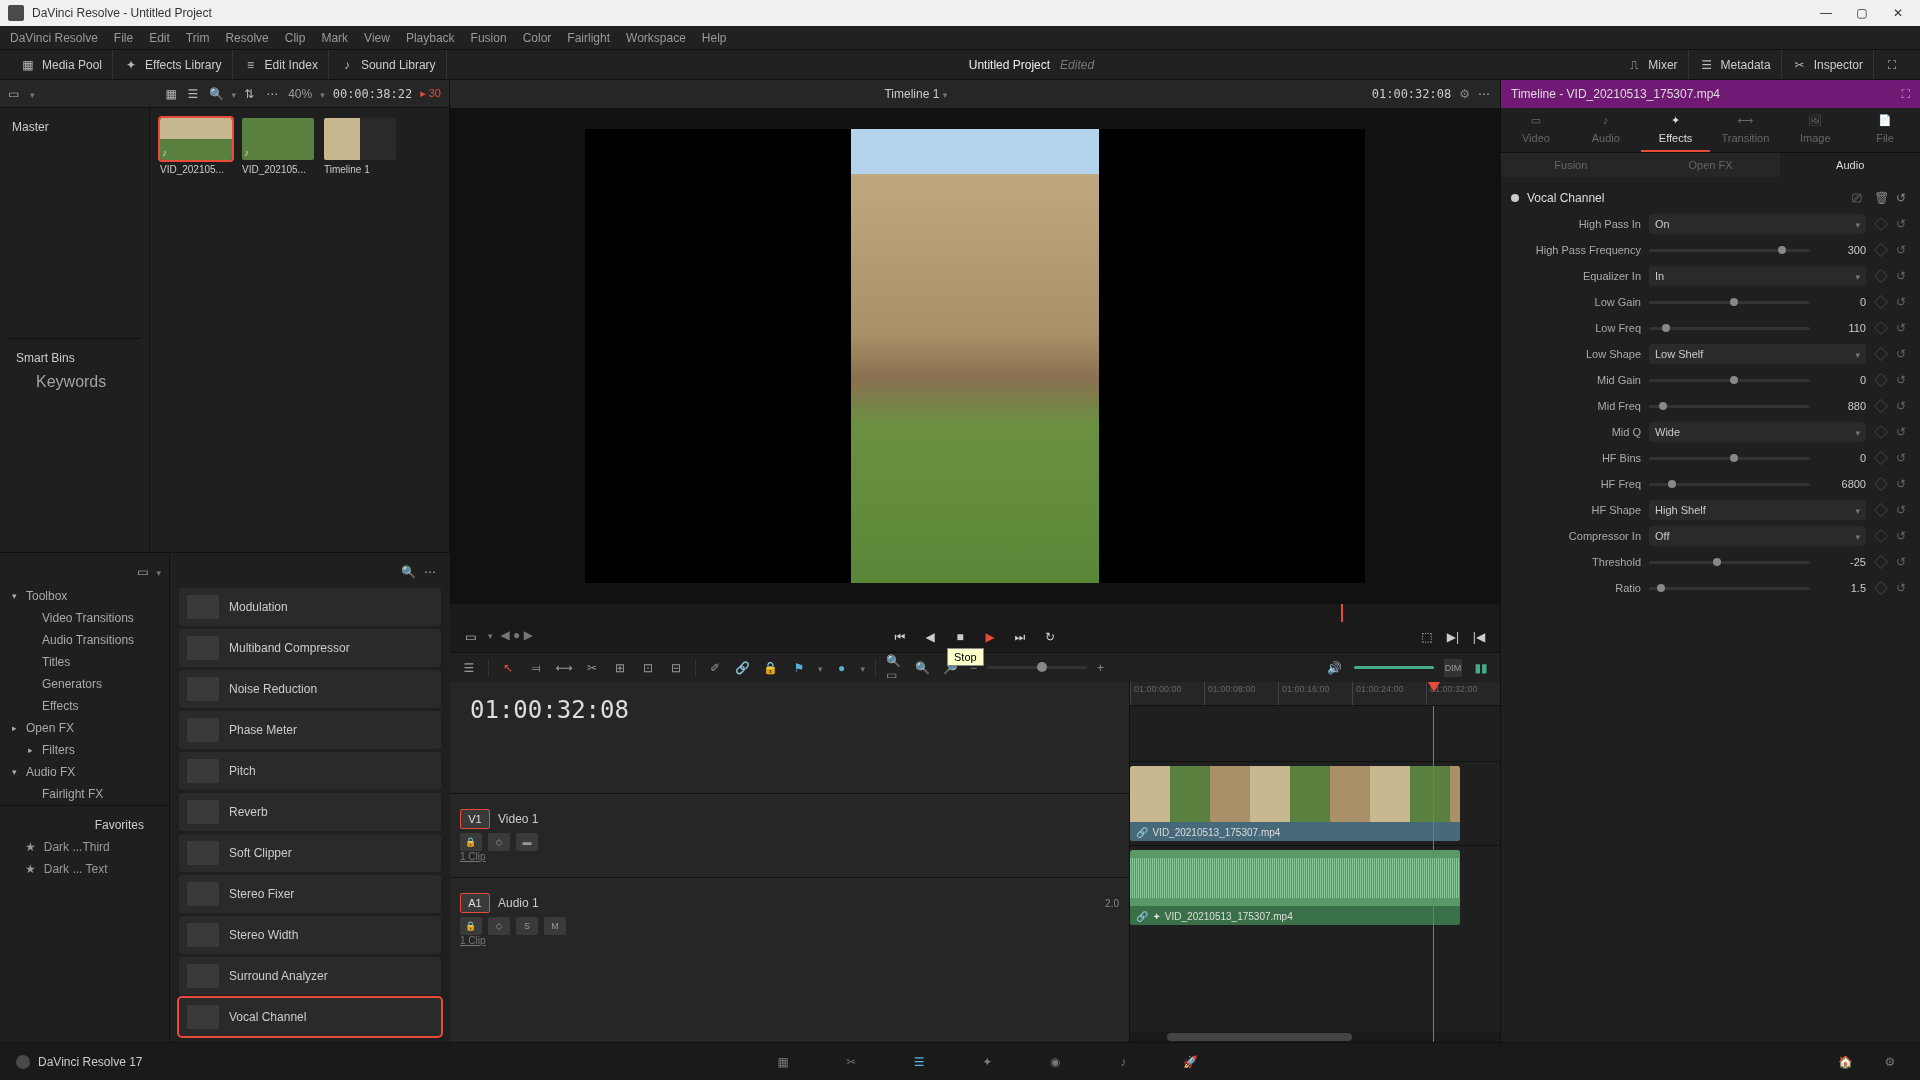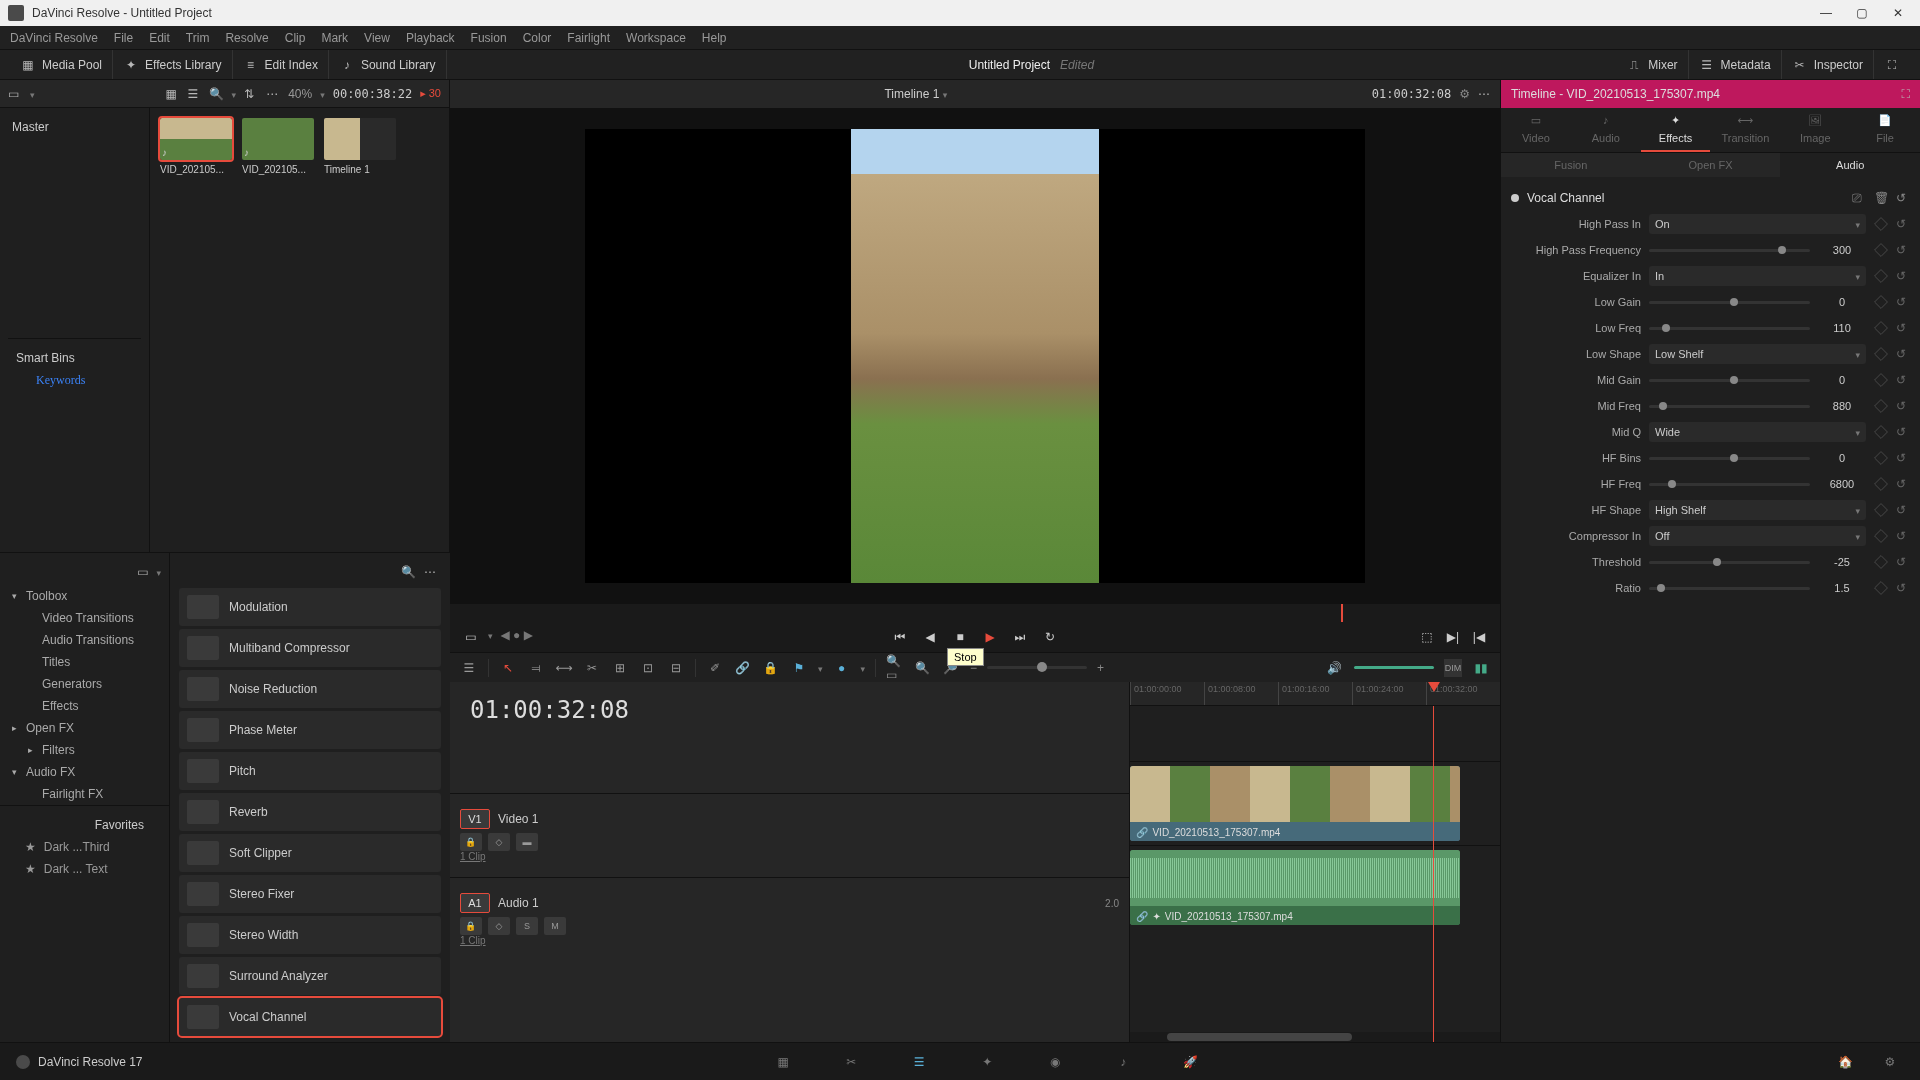--- a/index.html
+++ b/index.html
@@ -42,21 +42,21 @@
 .thumb.selected .thumb-img { outline: 2px solid #e64b3c; }
 .thumb-img .audio-badge { position: absolute; bottom: 2px; left: 2px; font-size: 10px; color: #ccc; }
 .thumb-label { font-size: 10px; color: #ccc; margin-top: 4px; text-overflow: ellipsis; overflow: hidden; white-space: nowrap; }
 .thumb-field { background: linear-gradient(#c8b88f 50%, #5a8040 50%); width: 100%; height: 100%; }
 .thumb-green { background: #5a8040; width: 100%; height: 100%; }
 .thumb-timeline { background: #2a2a2a; width: 100%; height: 100%; display: flex; }
 .thumb-timeline::before { content:""; width:50%; background:#c8b88f; }
 .thumb-timeline::after { content:""; width:50%; background:#2a2a2a; }
 .smart-bins { padding: 8px; border-top: 1px solid #111; }
 .smart-bins-title { color: #ccc; font-size: 12px; padding: 4px 0; }
-.smart-bins-item { color: #3b82f6; font-size: 12px; padding: 4px 20px; font-family: Liberation Serif, serif; }
+.smart-bins-item { color: #a3a3a3; font-size: 16px; padding: 4px 20px; }
 
 
 .fx-panel { background: #1f1f1f; border-top: 1px solid #111; display: flex; height: 490px; }
 .fx-tree { width: 170px; border-right: 1px solid #111; padding: 6px 0; overflow: hidden; }
 .fx-tree-item { padding: 4px 12px; font-size: 12px; color: #aaa; display: flex; align-items: center; gap: 6px; }
 .fx-tree-item.sub { padding-left: 28px; }
 .fx-tree-item .caret { width: 8px; font-size: 9px; }
 .fx-list { flex: 1; padding: 6px; overflow: hidden; position: relative; }
 .fx-list-header { height: 26px; display: flex; align-items: center; justify-content: flex-end; padding: 0 8px; gap: 8px; }
 .fx-item { height: 38px; background: #2a2a2a; margin: 3px; border-radius: 3px; display: flex; align-items: center; padding: 0 8px; gap: 10px; }
@@ -120,41 +120,41 @@
 .video-clip-label { height: 20px; background: #466a7a; display: flex; align-items: center; padding: 0 6px; gap: 4px; font-size: 10px; color: #ddd; }
 .audio-clip { position: absolute; top: 4px; bottom: 4px; left: 0; right: 40px; background: #4a8858; border-radius: 3px; overflow: hidden; }
 .audio-wave { height: 56px; background: #5a9868; position: relative; overflow: hidden; }
 .audio-wave::before { content:""; position:absolute; inset: 8px 0; background: repeating-linear-gradient(90deg, #88c898 0, #88c898 1px, transparent 1px, transparent 2px); }
 .audio-clip-label { height: 20px; background: #3a7048; display: flex; align-items: center; padding: 0 6px; gap: 4px; font-size: 10px; color: #ddd; }
 .tl-scroll { position: absolute; bottom: 0; left: 0; right: 0; height: 10px; background: #1a1a1a; }
 .tl-scroll-thumb { position: absolute; height: 8px; top: 1px; left: 10%; width: 50%; background: #444; border-radius: 4px; }
 
 
 .inspector-panel { width: 420px; background: #1f1f1f; border-left: 1px solid #111; display: flex; flex-direction: column; }
-.insp-header { height: 28px; display: flex; align-items: center; padding: 0 10px; background: #be185d; justify-content: space-between; }
+.insp-header { height: 28px; display: flex; align-items: center; padding: 0 10px; background: #701a75; justify-content: space-between; }
 .insp-title { color: #ddd; font-size: 12px; }
 .insp-tabs { display: flex; border-bottom: 1px solid #111; }
 .insp-tab { flex: 1; padding: 6px 0; text-align: center; font-size: 11px; color: #666; border-bottom: 2px solid transparent; }
 .insp-tab.active { color: #ddd; border-bottom-color: #e64b3c; }
 .insp-tab-icon { display: block; margin: 0 auto 2px; width: 18px; height: 16px; }
 .insp-subtabs { display: flex; background: #262626; }
 .insp-subtab { flex: 1; padding: 6px 0; text-align: center; font-size: 11px; color: #666; }
 .insp-subtab.active { color: #ddd; background: #1f1f1f; }
 .insp-body { flex: 1; overflow-y: auto; padding: 8px 10px; }
 .fx-header { display: flex; align-items: center; gap: 8px; padding: 6px 0; }
 .fx-dot { width: 8px; height: 8px; background: #ccc; border-radius: 50%; }
 .fx-name { color: #ddd; font-size: 12px; flex: 1; }
 .fx-header-icon { width: 14px; height: 14px; color: #888; }
 .param-row { display: flex; align-items: center; height: 26px; gap: 8px; }
 .param-label { width: 130px; text-align: right; font-size: 11px; color: #aaa; }
 .param-control { flex: 1; display: flex; align-items: center; }
 .param-select { flex: 1; height: 20px; background: #2a2a2a; border-radius: 3px; padding: 0 6px; display: flex; align-items: center; justify-content: space-between; font-size: 11px; color: #ccc; }
 .param-slider { flex: 1; height: 3px; background: #333; border-radius: 2px; position: relative; margin-right: 8px; }
 .param-slider-dot { position: absolute; width: 8px; height: 8px; background: #888; border-radius: 50%; top: -3px; }
-.param-value { width: 48px; text-align: center; font-size: 11px; color: #ccc; }
+.param-value { width: 48px; text-align: right; font-size: 11px; color: #ccc; }
 .param-kf { width: 14px; height: 14px; border: 1px solid #555; transform: rotate(45deg); scale: 0.7; }
 .param-reset { width: 14px; height: 14px; color: #666; }
 
 
 .bottombar { height: 38px; background: #1a1a1a; border-top: 1px solid #111; display: flex; align-items: center; padding: 0 16px; }
 .bb-label { color: #ccc; font-size: 12px; }
 .bb-dot { width: 14px; height: 14px; border-radius: 50%; background: #4a4a4a; margin-right: 8px; }
 .bb-center { flex: 1; display: flex; justify-content: center; gap: 40px; }
 .bb-page { width: 28px; height: 24px; display: flex; align-items: center; justify-content: center; color: #777; }
 .bb-page.active { color: #5ab0d8; }

